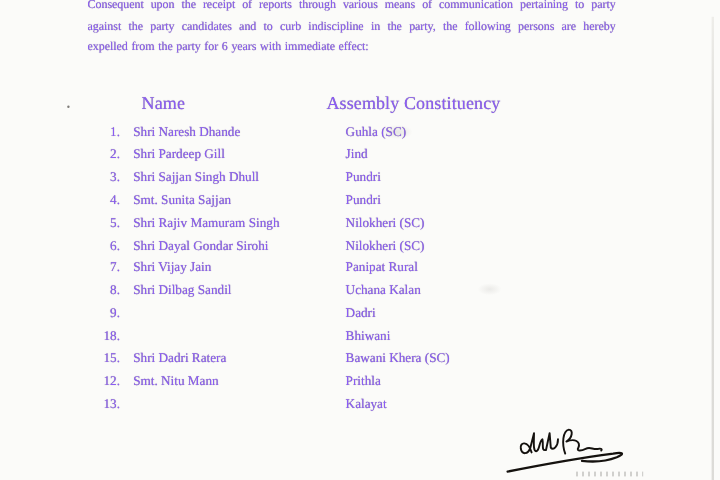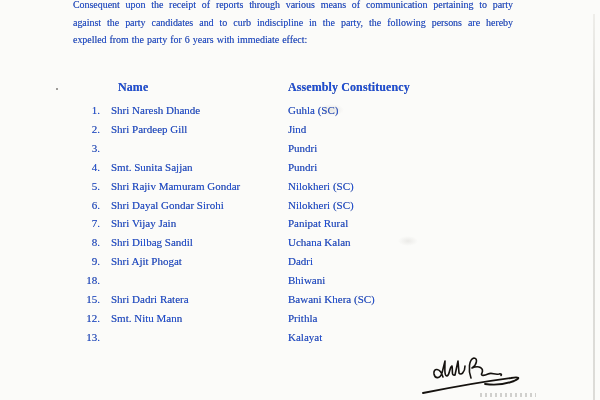--- a/index.html
+++ b/index.html
@@ -3,21 +3,21 @@
 <meta charset="utf-8">
 <style>
   html, body { margin: 0; padding: 0; background: #ffffff; }
   .page {
     position: relative;
     width: 600px;
     height: 400px;
     background: #fbfbf9;
     overflow: hidden;
     font-family: "Liberation Serif", serif;
-    color: #1d4ed8;
+    color: #8b5cf6;
   }
   
   .ink { text-shadow: 0 0 0.6px rgba(45,40,35,0.55); }
 
   
   .para {
     position: absolute;
     left: 73px;
     top: -4px;
     width: 440px;
@@ -45,27 +45,27 @@
     border-radius: 50%;
     background: #4a4743;
     opacity: 0.7;
     filter: blur(0.3px);
   }
 
   
   .th {
     position: absolute;
     top: 80px;
-    font-size: 12px;
-    font-weight: bold;
+    font-size: 15px;
+    font-weight: normal;
     line-height: 14px;
     letter-spacing: 0.1px;
   }
   .th-name  { left: 118px; }
-  .th-const { left: 288px; }
+  .th-const { left: 272px; }
 
   
   .rows { position: absolute; left: 0; top: 101px; width: 600px; }
   .row { position: relative; height: 18.92px; font-size: 11px; line-height: 18.92px; }
   .row .no { position: absolute; left: 62px; width: 38px; text-align: right; }
   .row .nm { position: absolute; left: 111px; white-space: nowrap; }
   .row .ct { position: absolute; left: 288px; white-space: nowrap; }
 
   
   .sig {
@@ -141,32 +141,33 @@
     </div>
 
     <div class="row ink">
       <span class="no">2.</span>
       <span class="nm">Shri Pardeep Gill</span>
       <span class="ct">Jind</span>
     </div>
 
     <div class="row ink">
       <span class="no">3.</span>
+      <span class="nm">Shri Sajjan Singh Dhull</span>
       <span class="ct">Pundri</span>
     </div>
 
     <div class="row ink">
       <span class="no">4.</span>
       <span class="nm">Smt. Sunita Sajjan</span>
       <span class="ct">Pundri</span>
     </div>
 
     <div class="row ink">
       <span class="no">5.</span>
-      <span class="nm">Shri Rajiv Mamuram Gondar</span>
+      <span class="nm">Shri Rajiv Mamuram Singh</span>
       <span class="ct">Nilokheri (SC)</span>
     </div>
 
     <div class="row ink">
       <span class="no">6.</span>
       <span class="nm">Shri Dayal Gondar Sirohi</span>
       <span class="ct">Nilokheri (SC)</span>
     </div>
 
     <div class="row ink">
@@ -176,21 +177,20 @@
     </div>
 
     <div class="row ink">
       <span class="no">8.</span>
       <span class="nm">Shri Dilbag Sandil</span>
       <span class="ct">Uchana Kalan</span>
     </div>
 
     <div class="row ink">
       <span class="no">9.</span>
-      <span class="nm">Shri Ajit Phogat</span>
       <span class="ct">Dadri</span>
     </div>
 
     <div class="row ink">
       <span class="no">18.</span>
       <span class="ct">Bhiwani</span>
     </div>
 
     <div class="row ink">
       <span class="no">15.</span>

